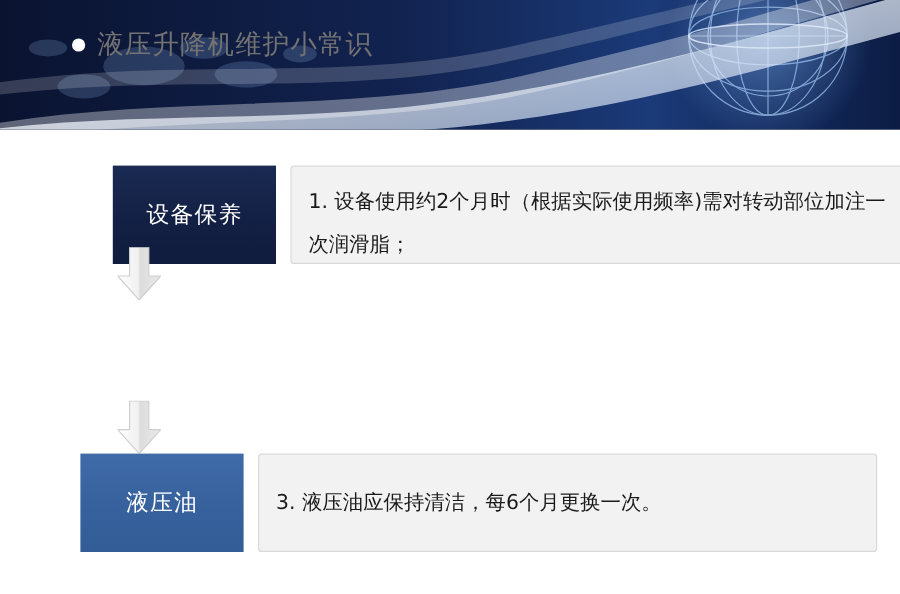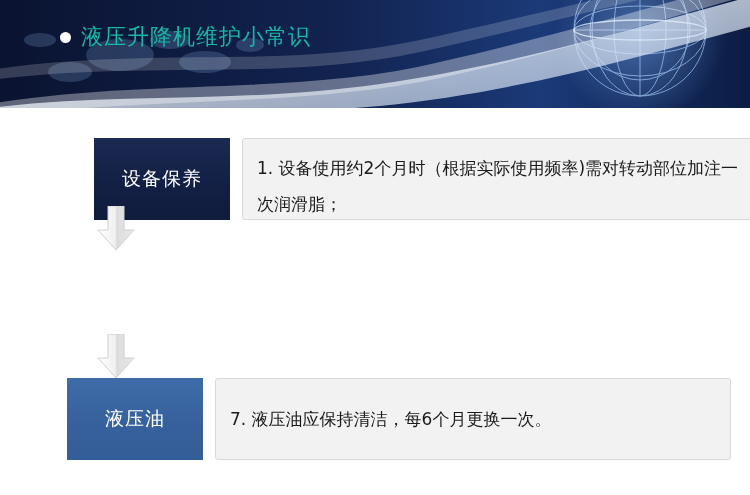--- a/index.html
+++ b/index.html
@@ -44,21 +44,21 @@
     z-index: 5;
   }
   .bullet-dot {
     width: 11px;
     height: 11px;
     border-radius: 50%;
     background: #ffffff;
     display: inline-block;
   }
   .header-title-text {
-    color: #14b8a6;
+    color: #737373;
     font-size: 22px;
     letter-spacing: 1px;
     font-family: "DejaVu Sans", "Liberation Sans", sans-serif;
   }
 
   
   .row {
     position: absolute;
     left: 48px;
     display: flex;
@@ -214,16 +214,16 @@
         <stop offset="48%" stop-color="#f0f0f0"></stop>
         <stop offset="52%" stop-color="#dcdcdc"></stop>
         <stop offset="100%" stop-color="#eaeaea"></stop>
       </linearGradient>
     </defs>
     <polygon points="10,0 26,0 26,24 36,24 18,44 0,24 10,24" fill="url(#arrGrad2)" stroke="#cfcfcf" stroke-width="1"></polygon>
   </svg>
 
   <div class="row row-3">
     <div class="label-box label-light">液压油</div>
-    <div class="content-box single">7. 液压油应保持清洁，每6个月更换一次。</div>
+    <div class="content-box single">3. 液压油应保持清洁，每6个月更换一次。</div>
   </div>
 
 </div>
 
 </body></html>

